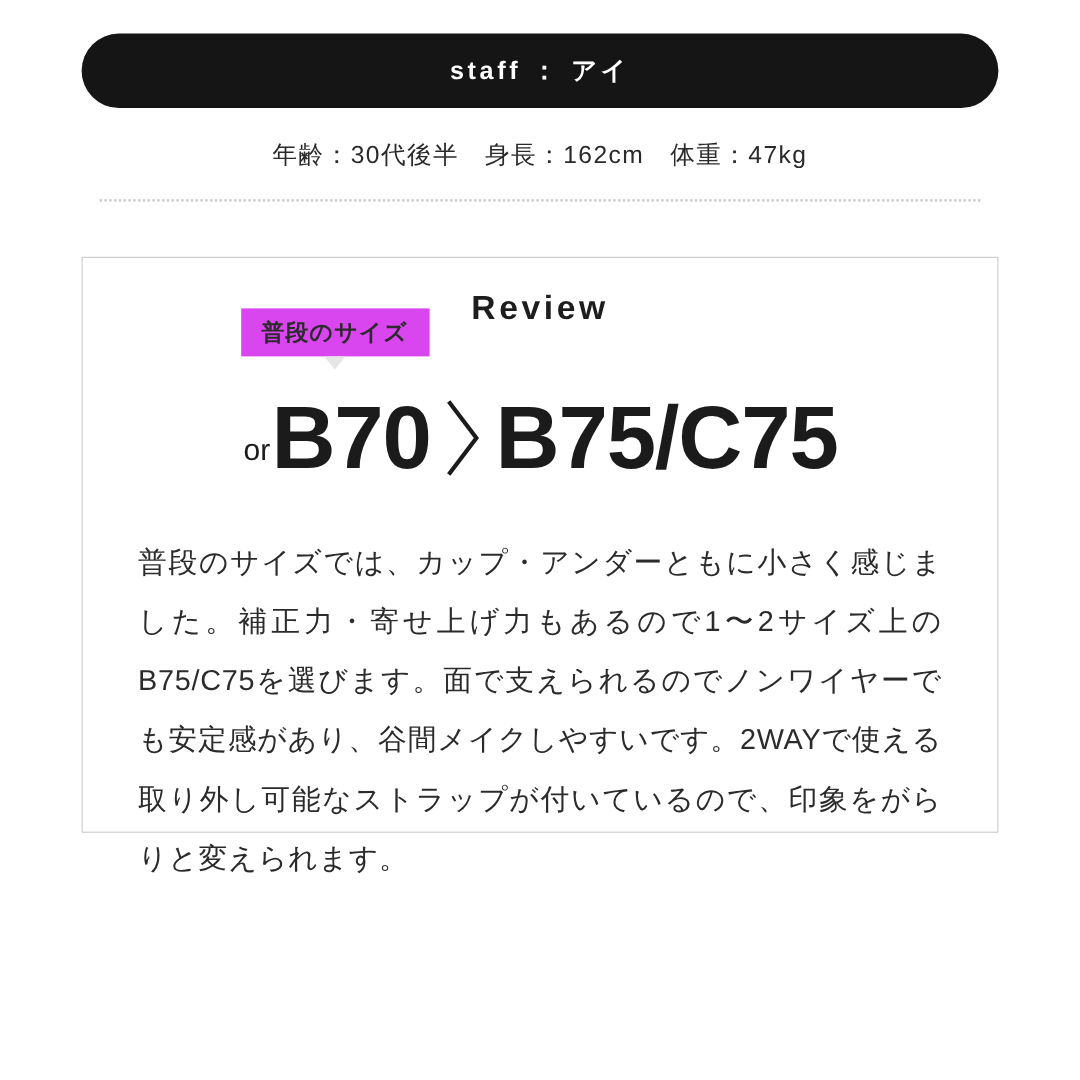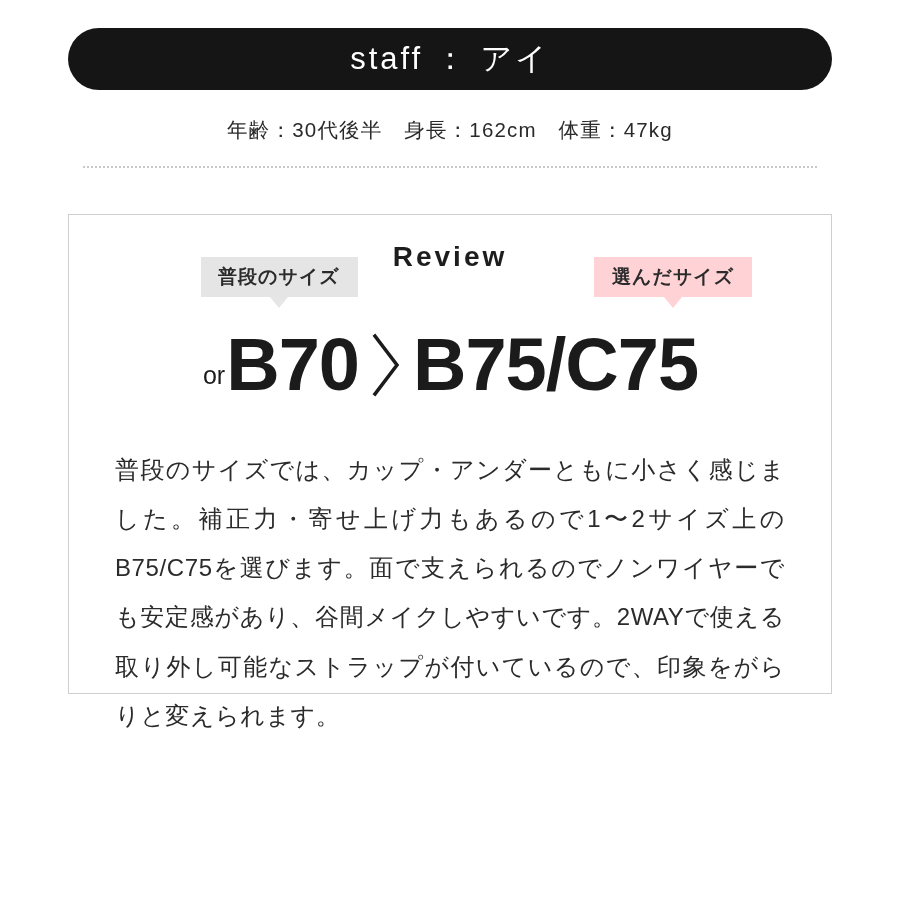--- a/index.html
+++ b/index.html
@@ -27,23 +27,23 @@
     margin-top: 28px;
     height: 62px;
     background: #151515;
     border-radius: 31px;
     display: flex;
     align-items: center;
     justify-content: center;
   }
   .staff-pill .label {
     color: #ffffff;
-    font-size: 31px;
+    font-size: 21px;
     letter-spacing: 3px;
-    font-weight: 400;
+    font-weight: 700;
   }
 
   
   .profile {
     margin-top: 22px;
     text-align: center;
     color: #2a2a2a;
   }
   .profile .line {
     font-size: 20.5px;
@@ -119,21 +119,21 @@
     bottom: -11px;
     left: 50%;
     margin-left: -9px;
     width: 0;
     height: 0;
     border-left: 9px solid transparent;
     border-right: 9px solid transparent;
   }
   .tag-usual {
     left: 94px;
-    background: #e5e5e5;
+    background: #d946ef;
     padding-left: 17px;
   }
   .tag-usual::after { border-top: 11px solid #e6e6e6; }
   .tag-chosen {
     left: 487px;
     background: #ffd2d6;
   }
   .tag-chosen::after { border-top: 11px solid #ffd2d6; }
 
   
@@ -193,21 +193,20 @@
   </div>
 
   <div class="divider"></div>
 
 
   <div class="review-box">
     <div class="review-title">Review</div>
 
     <div class="tags">
       <div class="tag tag-usual">普段のサイズ</div>
-      <div class="tag tag-chosen">選んだサイズ</div>
     </div>
 
     <div class="sizes">
       <span class="size-or">or</span>
       <span class="size-main">B70</span>
       <span class="arrow">
         <svg width="34" height="66" viewBox="0 0 34 66" aria-hidden="true">
           <polyline points="6,4 28,33 6,62" fill="none" stroke="#1b1b1b" stroke-width="3.5" stroke-linecap="square" stroke-linejoin="miter"></polyline>
         </svg>
       </span>

